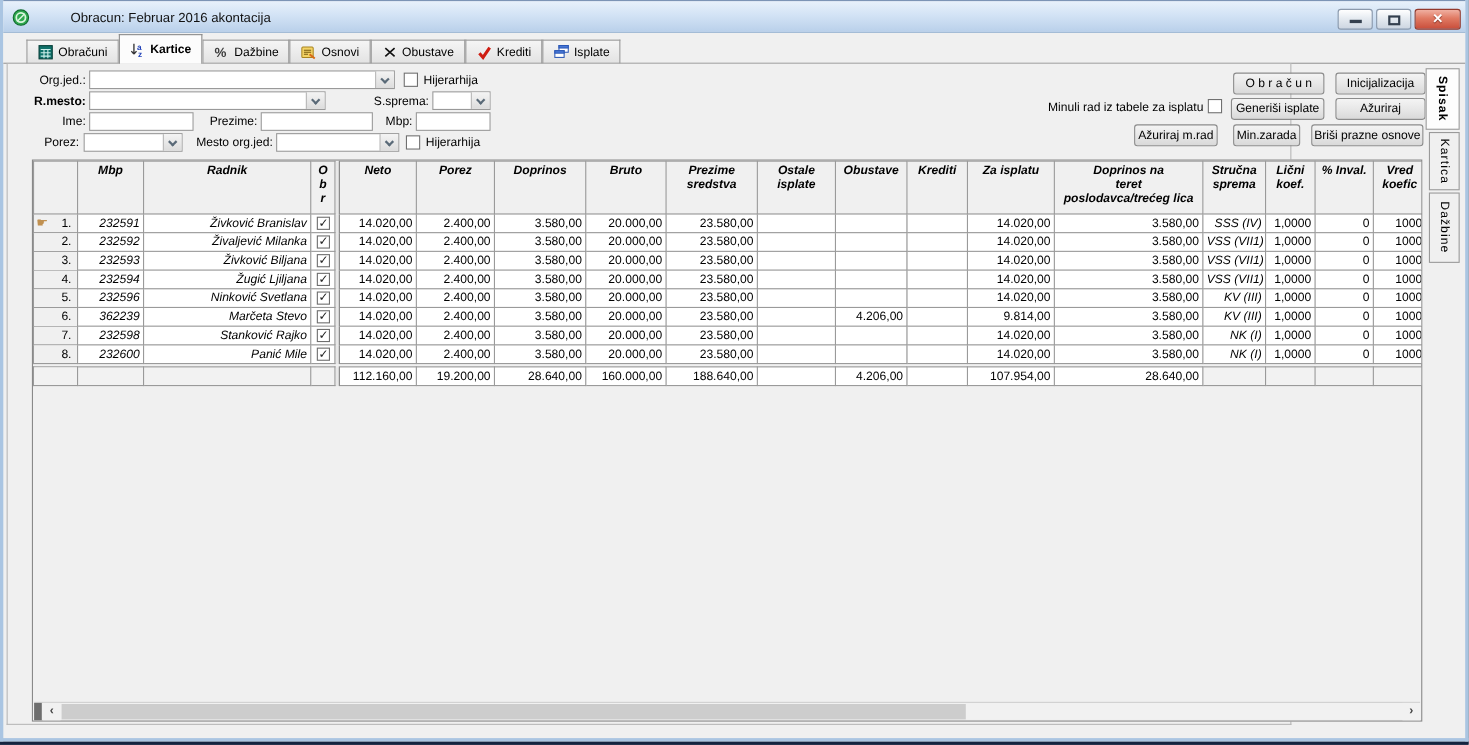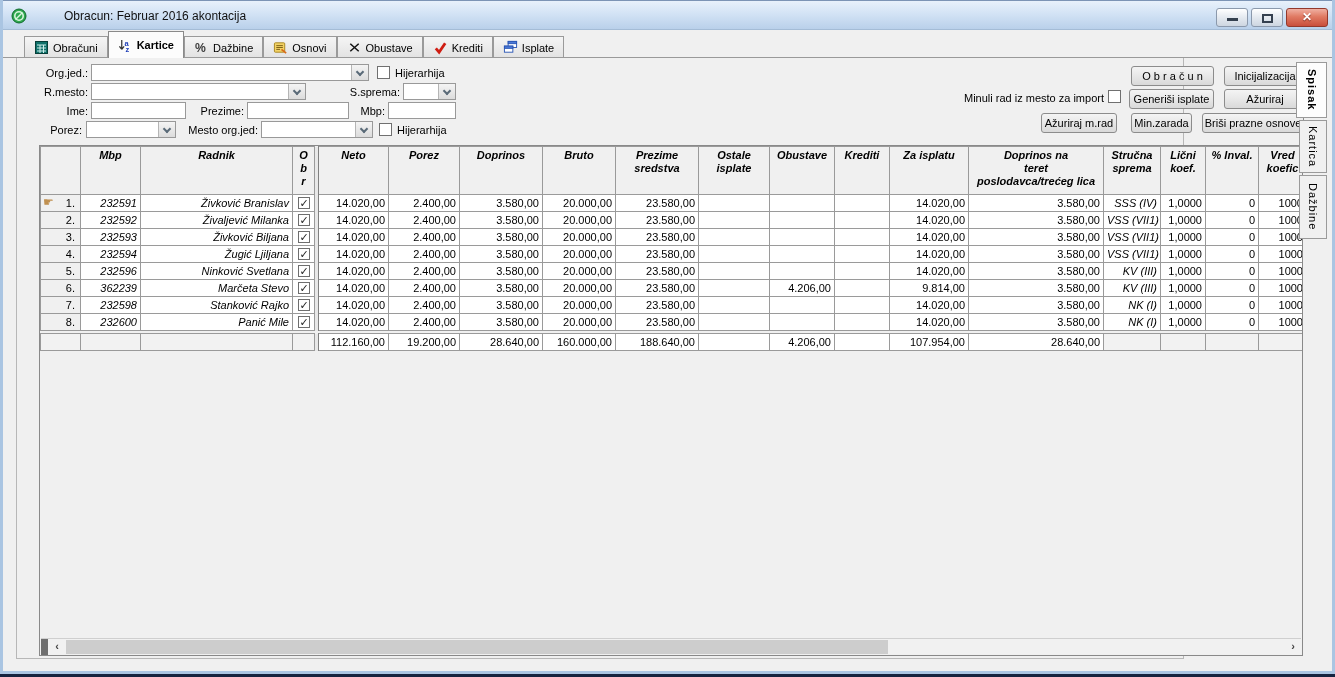--- a/index.html
+++ b/index.html
@@ -29,21 +29,21 @@
   .tabbar { position:absolute; left:0; top:30px; width:1329px; height:28px; background:#f0f0f0; }
   .tabbar::after { content:""; position:absolute; left:0; right:0; bottom:0; height:1px; background:#9a9a9a; }
   .tab { position:relative; display:inline-flex; align-items:center; gap:4px;
          height:22px; margin-top:5px; padding:0 9px; border:1px solid #9a9a9a; border-bottom:none;
          background:linear-gradient(#f5f5f5,#e2e2e2); vertical-align:bottom; cursor:default; }
   .tab:first-child { margin-left:21px; }
   .tab.active { height:27px; margin-top:1px; background:#fcfcfc; font-weight:bold; z-index:2;
                 border-color:#8a8a8a; }
   .tab .ticon svg { display:block; }
   
-  .content { position:absolute; left:13px; top:58px; width:1168px; height:601px;
+  .content { position:absolute; left:3px; top:58px; width:1168px; height:601px;
              background:#f0f0f0; border:1px solid #b7b7b7; border-top:none; }
   
   .flabel { position:absolute; text-align:right; color:#000; }
   .tbox { position:absolute; height:17px; border:1px solid #999; background:#fff; }
   .combo { position:absolute; height:17px; border:1px solid #999; background:#fff; }
   .combo .dd { position:absolute; right:0; top:0; bottom:0; width:17px;
                background:linear-gradient(#f4f4f4,#dcdcdc); border-left:1px solid #b5b5b5; }
   .combo .chev { position:absolute; right:5px; top:4px; width:6px; height:6px;
                  border-right:2px solid #5a6a78; border-bottom:2px solid #5a6a78; transform:rotate(45deg); }
   .checkbox { position:absolute; width:13px; height:13px; border:1px solid #707070; background:#fff; }
@@ -171,21 +171,21 @@
 
     <span class="flabel" style="left:10px;top:9px;width:61px;">Org.jed.:</span>
     <div class="combo" style="left:74px;top:6px;width:278px;">
         <span class="dd">
           <span class="chev"></span>
         </span>
       </div>
     <span class="checkbox" style="left:360px;top:8px;"></span>
     <span class="flabel" style="left:378px;top:9px;width:80px;text-align:left;">Hijerarhija</span>
 
-    <span class="flabel" style="left:10px;top:28px;width:61px;">R.mesto:</span>
+    <span class="flabel" style="left:10px;top:28px;width:61px;font-weight:bold;">R.mesto:</span>
     <div class="combo" style="left:74px;top:25px;width:215px;">
         <span class="dd">
           <span class="chev"></span>
         </span>
       </div>
     <span class="flabel" style="left:300px;top:28px;width:83px;">S.sprema:</span>
     <div class="combo" style="left:386px;top:25px;width:53px;">
         <span class="dd">
           <span class="chev"></span>
         </span>
@@ -208,21 +208,21 @@
     <div class="combo" style="left:244px;top:63px;width:112px;">
         <span class="dd">
           <span class="chev"></span>
         </span>
       </div>
     <span class="checkbox" style="left:362px;top:65px;"></span>
     <span class="flabel" style="left:380px;top:66px;width:80px;text-align:left;">Hijerarhija</span>
 
     <div class="btn" style="left:1114px;top:8px;width:83px;">O b r a č u n</div>
     <div class="btn" style="left:1207px;top:8px;width:82px;">Inicijalizacija</div>
-    <span class="flabel" style="left:887px;top:34px;width:200px;">Minuli rad iz mesto za import</span>
+    <span class="flabel" style="left:887px;top:34px;width:200px;">Minuli rad iz tabele za isplatu</span>
     <span class="checkbox" style="left:1091px;top:32px;"></span>
     <div class="btn" style="left:1112px;top:31px;width:85px;">Generiši isplate</div>
     <div class="btn" style="left:1207px;top:31px;width:82px;">Ažuriraj</div>
     <div class="btn" style="left:1024px;top:55px;width:76px;">Ažuriraj m.rad</div>
     <div class="btn" style="left:1114px;top:55px;width:61px;">Min.zarada</div>
     <div class="btn" style="left:1185px;top:55px;width:102px;">Briši prazne osnove</div>
 
     <div class="grid-panel">
       <table id="grid">
           <colgroup>

